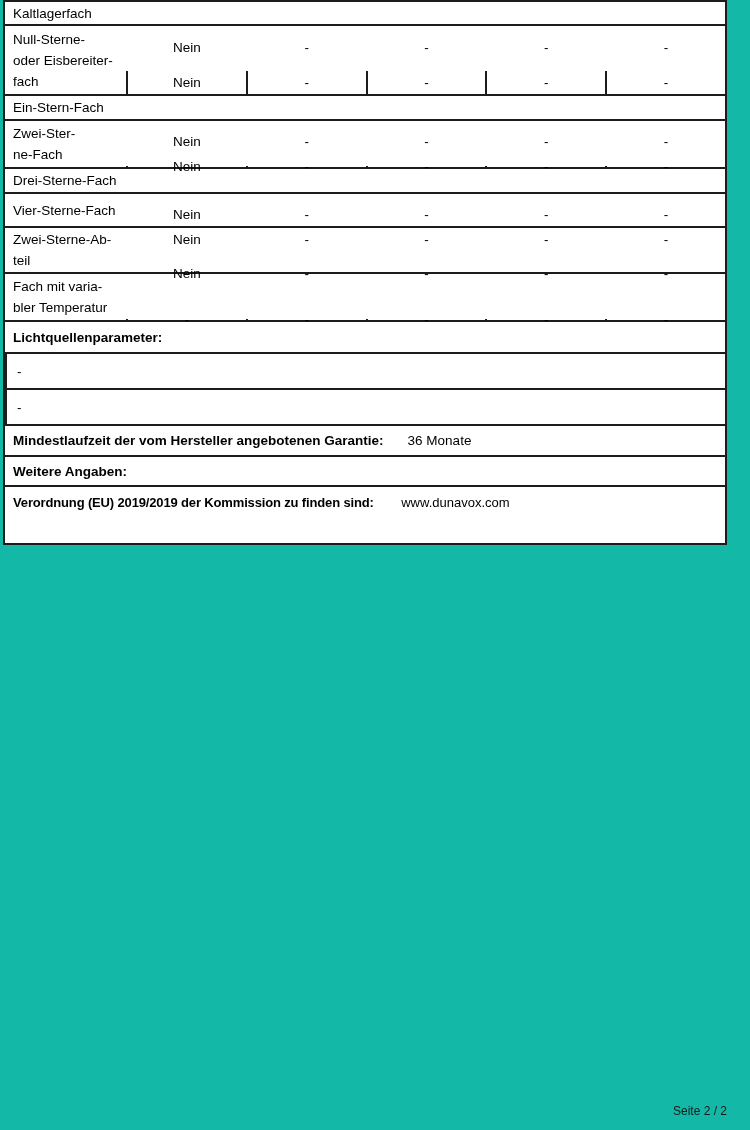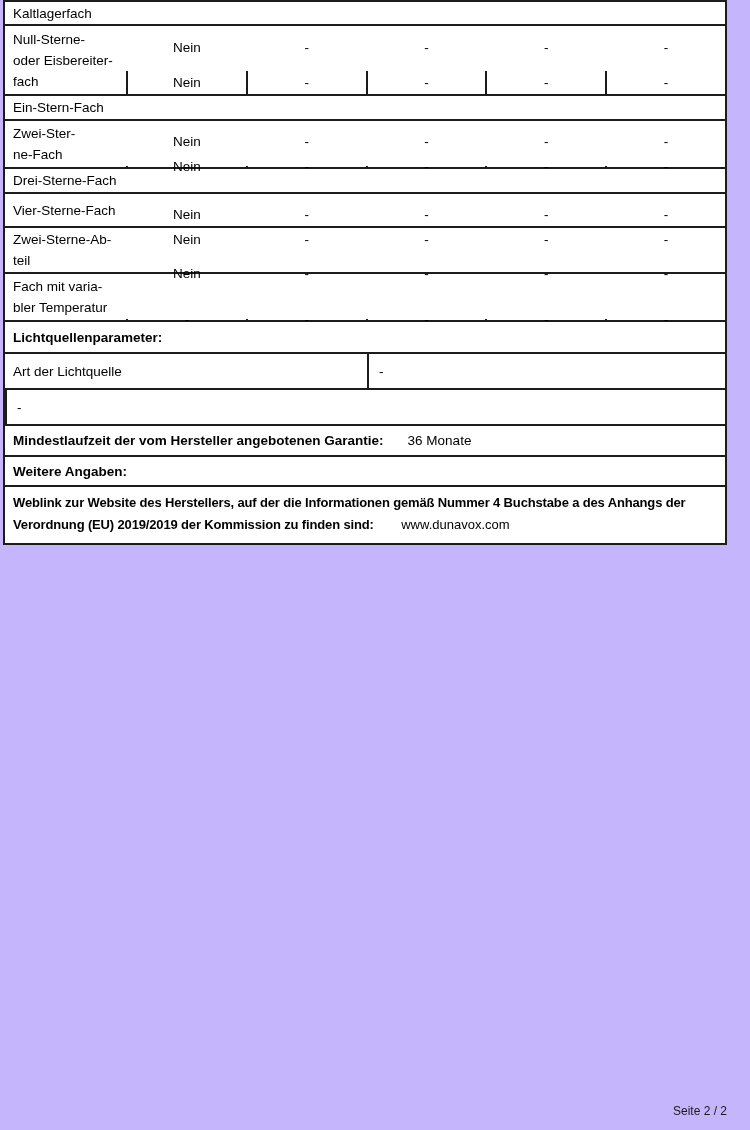--- a/index.html
+++ b/index.html
@@ -4,21 +4,21 @@
 <style>
   html, body {
     margin: 0;
     padding: 0;
     background: #ffffff;
   }
   .page {
     position: relative;
     width: 750px;
     height: 1130px;
-    background: #c4b5fd;
+    background: #14b8a6;
     font-family: "Liberation Sans", "DejaVu Sans", sans-serif;
     color: #000000;
     overflow: hidden;
   }
   .doc-table {
     position: absolute;
     left: 3px;
     top: 0;
     width: 724px;
     border: 2px solid #1c1c1c;
@@ -167,42 +167,40 @@
       <div class="cell vcell">-</div>
       <div class="cell vcell">-</div>
       <div class="cell vcell">-</div>
     </div>
 
     <div class="row" style="height:32px">
       <div class="cell full bold">Lichtquellenparameter:</div>
     </div>
 
     <div class="row" style="height:36px">
-      <div class="cell plabel">Art der Lichtquelle</div>
       <div class="cell pval">-</div>
     </div>
 
     <div class="row" style="height:36px">
       <div class="cell pval">-</div>
     </div>
 
     <div class="row" style="height:31px">
       <div class="cell full">
         <span class="bold">Mindestlaufzeit der vom Hersteller angebotenen Garantie:</span>
         <span class="value-inline">36 Monate</span>
       </div>
     </div>
 
     <div class="row" style="height:30px">
       <div class="cell full bold">Weitere Angaben:</div>
     </div>
 
     <div class="row" style="height:56px">
       <div class="weblink-cell">
-        <div class="wline">Weblink zur Website des Herstellers, auf der die Informationen gemäß Nummer 4 Buchstabe a des Anhangs der</div>
         <div>
           <span class="wline">Verordnung (EU) 2019/2019 der Kommission zu finden sind:</span>
           <span class="value-inline">www.dunavox.com</span>
         </div>
       </div>
     </div>
 
   </div>
 
   <div class="footer">Seite 2 / 2</div>

